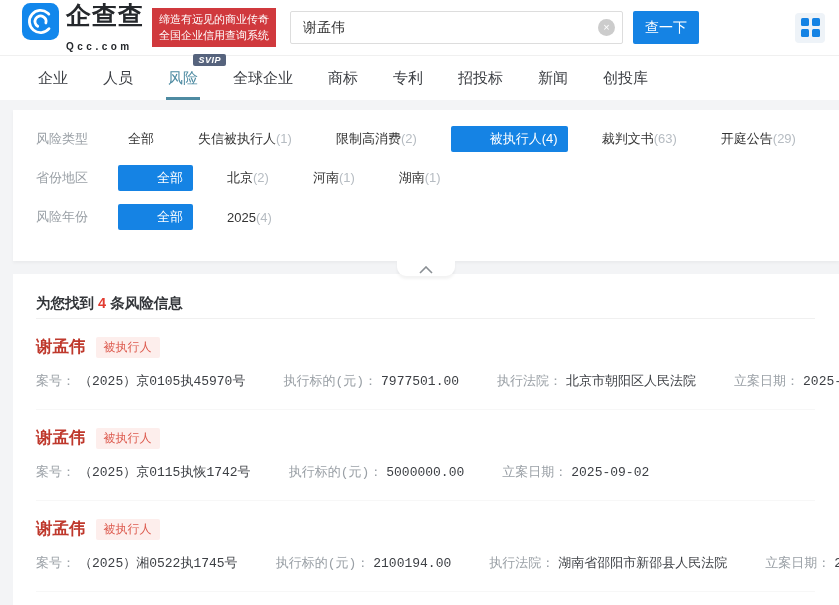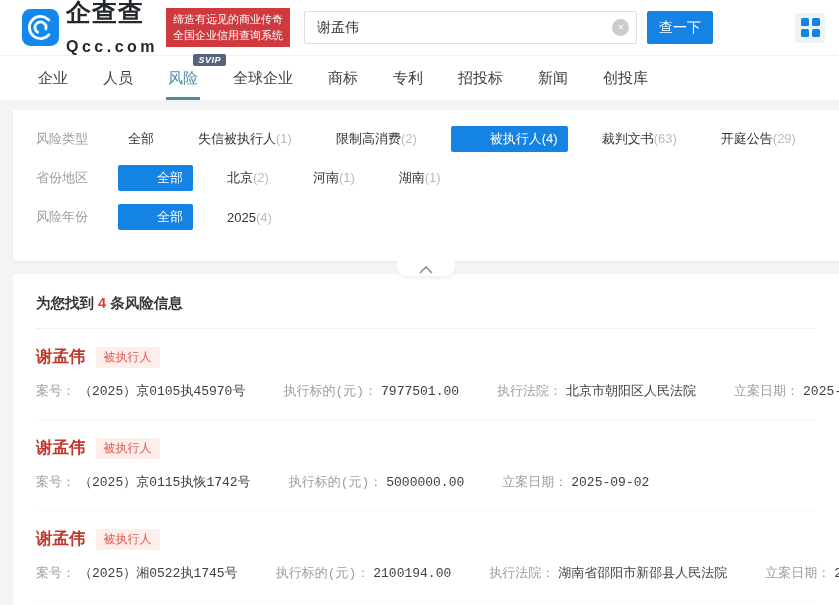--- a/index.html
+++ b/index.html
@@ -1,24 +1,24 @@
 <!DOCTYPE html>
 <html><head>
 <meta charset="utf-8">
 <style>
   * { margin:0; padding:0; box-sizing:border-box; }
   html,body { width:839px; height:605px; overflow:hidden; background:#fff;
     font-family:"Liberation Sans","DejaVu Sans",sans-serif; }
   .topbar { height:56px; background:#fff; display:flex; align-items:center;
     padding:0 14px 0 22px; border-bottom:1px solid #f0f0f0; }
-  .logo-wrap { display:flex; align-items:center; }
+  .logo-wrap { display:flex; }
   .logo-icon { width:37px; height:37px; flex:0 0 auto; }
   .logo-text { margin-left:7px; line-height:1; }
   .logo-name { font-size:25px; font-weight:bold; color:#25282c; letter-spacing:1px; }
-  .logo-domain { font-size:16px; font-weight:bold; color:#25282c; letter-spacing:3.5px; margin-top:14px; }
+  .logo-domain { font-size:10px; font-weight:bold; color:#25282c; letter-spacing:3.5px; margin-top:14px; }
   .slogan { margin-left:8px; background:#d0393d; color:#fff; font-size:11px;
     padding:4px 7px; line-height:1.45; white-space:nowrap; }
   .search-box { position:relative; margin-left:14px; width:333px; height:33px; }
   .search-input { width:100%; height:100%; border:1px solid #ddd; border-radius:2px;
     padding:0 30px 0 12px; font-size:14px; color:#333; outline:none;
     font-family:inherit; }
   .clear-icon { position:absolute; right:8px; top:8px; width:17px; height:17px;
     background:#ccc; border-radius:50%; color:#fff; font-size:11px; line-height:17px;
     text-align:center; cursor:pointer; }
   .search-btn { margin-left:10px; width:66px; height:33px; background:#1583e4; color:#fff;
@@ -43,21 +43,21 @@
   .filter-label { width:82px; flex:0 0 auto; color:#9aa0a6; font-size:13px; }
   .filter-opts { display:flex; align-items:center; gap:24px; }
   .chip { font-size:13px; color:#333; cursor:pointer; padding:4px 10px; border-radius:2px; }
   .chip .cnt { color:#b6bcc2; }
   .chip.selected { background:#1583e4; color:#fff;padding-left:39px; }
   .chip.selected .cnt { color:#fff; }
   .collapse-tab { position:absolute; left:50%; bottom:-15px; transform:translateX(-50%);
     width:58px; height:16px; background:#fff; border-radius:0 0 9px 9px; text-align:center;
     box-shadow:0 3px 3px rgba(0,0,0,.05); cursor:pointer; }
   .results-panel { margin-top:13px; padding:20px 24px 0 23px; min-height:360px; }
-  .summary { font-size:14.5px; font-weight:bold; color:#33363a; padding-bottom:15px;
+  .summary { font-size:14.5px; font-weight:bold; color:#33363a; padding-bottom:5px;
     border-bottom:1px solid #f0f0f0; }
   .summary .red { color:#e23b30; }
   .result-item { padding:17px 0 19px; border-bottom:1px solid #f7f7f7; }
   .result-item:last-child { border-bottom:none; }
   .r-head { display:flex; align-items:center; }
   .r-name { font-size:16.5px; font-weight:bold; color:#bf392d; cursor:pointer; }
   .r-tag { margin-left:10px; background:#fdeeec; color:#dd5c50; font-size:12px;
     padding:2px 8px; border-radius:2px; }
   .r-fields { display:flex; margin-top:14px; font-size:13px; white-space:nowrap;font-family:Liberation Mono, monospace; }
   .r-field { margin-right:38px; }

